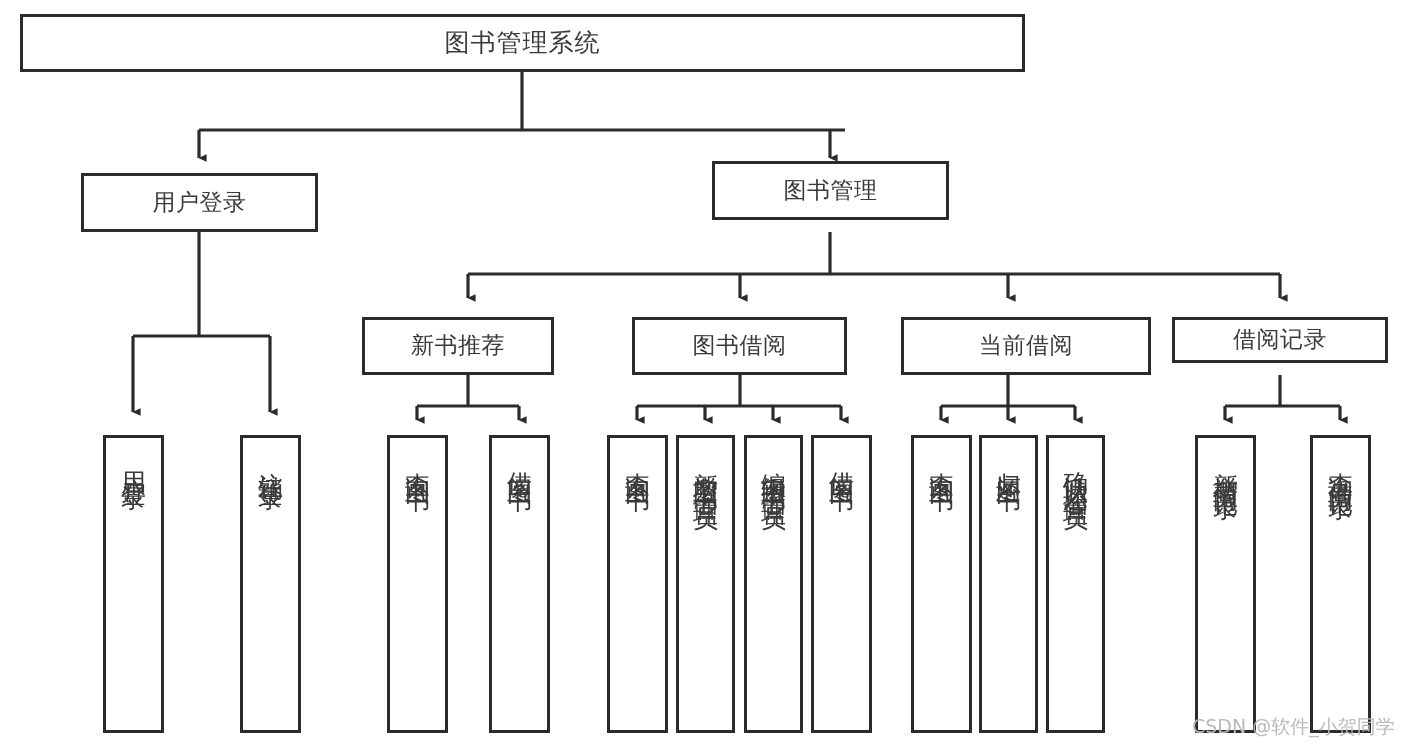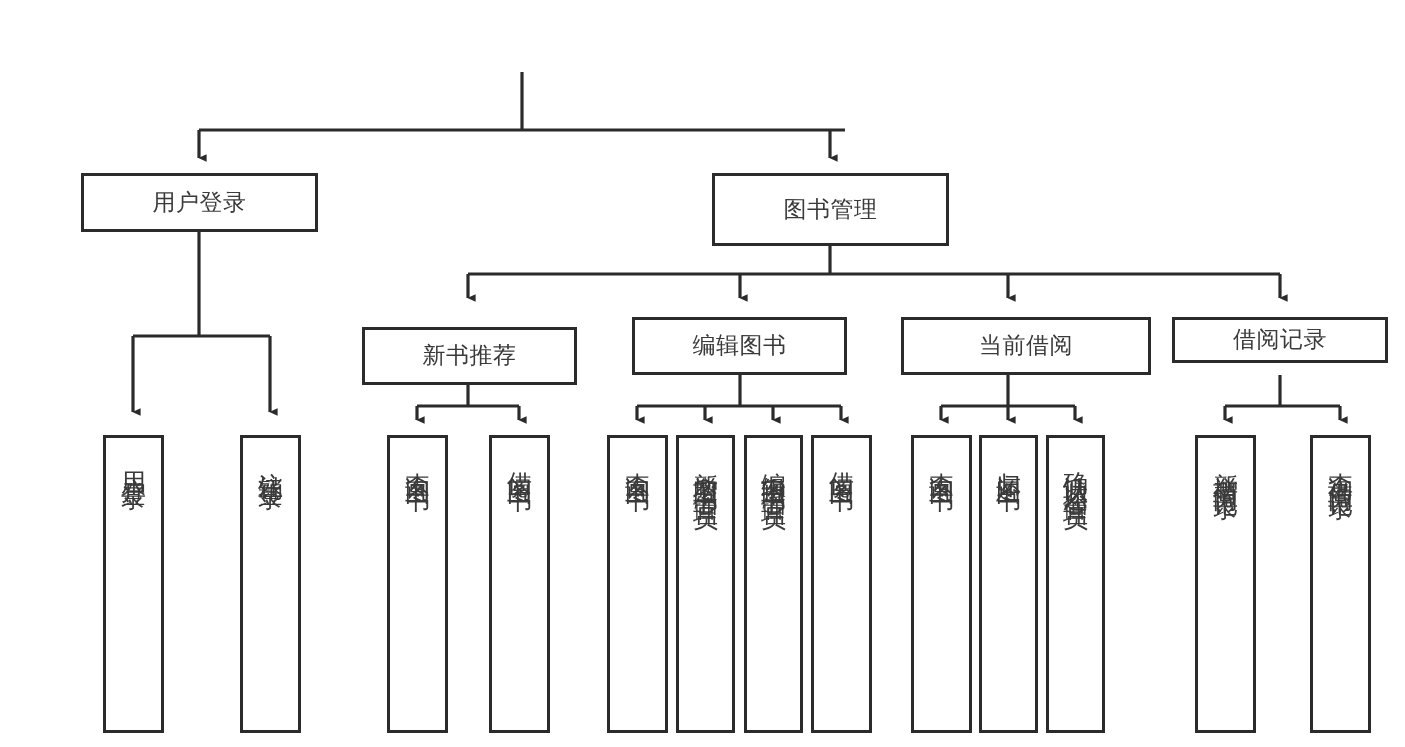--- a/index.html
+++ b/index.html
@@ -118,33 +118,36 @@
       <path d="M1008,406 L1008,420" marker-end="url(#arw)"></path>
       <path d="M1075,406 L1075,420" marker-end="url(#arw)"></path>
 
       <path d="M1280,375 L1280,406"></path>
       <path d="M1225,406 L1340,406"></path>
       <path d="M1225,406 L1225,420" marker-end="url(#arw)"></path>
       <path d="M1340,406 L1340,420" marker-end="url(#arw)"></path>
     </g>
   </svg>
 
+  <div class="node-box horiz root" style="left:20px; top:14px; width:1005px; height:58px;">
+    <span class="node-label">图书管理系统</span>
+  </div>
 
   <div class="node-box horiz" style="left:81px; top:173px; width:237px; height:59px;">
     <span class="node-label">用户登录</span>
   </div>
-  <div class="node-box horiz" style="left:712px; top:173px; width:237px; height:73px;">
+  <div class="node-box horiz" style="left:712px; top:161px; width:237px; height:59px;">
     <span class="node-label">图书管理</span>
   </div>
 
-  <div class="node-box horiz" style="left:362px; top:317px; width:215px; height:58px;margin-top:10px;">
+  <div class="node-box horiz" style="left:362px; top:317px; width:192px; height:58px;">
     <span class="node-label">新书推荐</span>
   </div>
   <div class="node-box horiz" style="left:632px; top:317px; width:215px; height:58px;">
-    <span class="node-label">编辑图书</span>
+    <span class="node-label">图书借阅</span>
   </div>
   <div class="node-box horiz" style="left:901px; top:317px; width:250px; height:58px;">
     <span class="node-label">当前借阅</span>
   </div>
   <div class="node-box horiz" style="left:1172px; top:317px; width:216px; height:46px;">
     <span class="node-label">借阅记录</span>
   </div>
 
   <div class="node-box vert" style="left:103px; top:435px; width:61px; height:298px;">
     <span class="node-label">用户登录</span>
@@ -183,14 +186,15 @@
     <span class="node-label">确认归还（管理员）</span>
   </div>
 
   <div class="node-box vert" style="left:1195px; top:435px; width:61px; height:298px;">
     <span class="node-label">新增借阅记录</span>
   </div>
   <div class="node-box vert" style="left:1310px; top:435px; width:61px; height:298px;">
     <span class="node-label">查询借阅记录</span>
   </div>
 
+  <div class="watermark" style="left:1192px; top:714px;">CSDN @软件_小贺同学</div>
 
 </div>
 
 </body></html>

